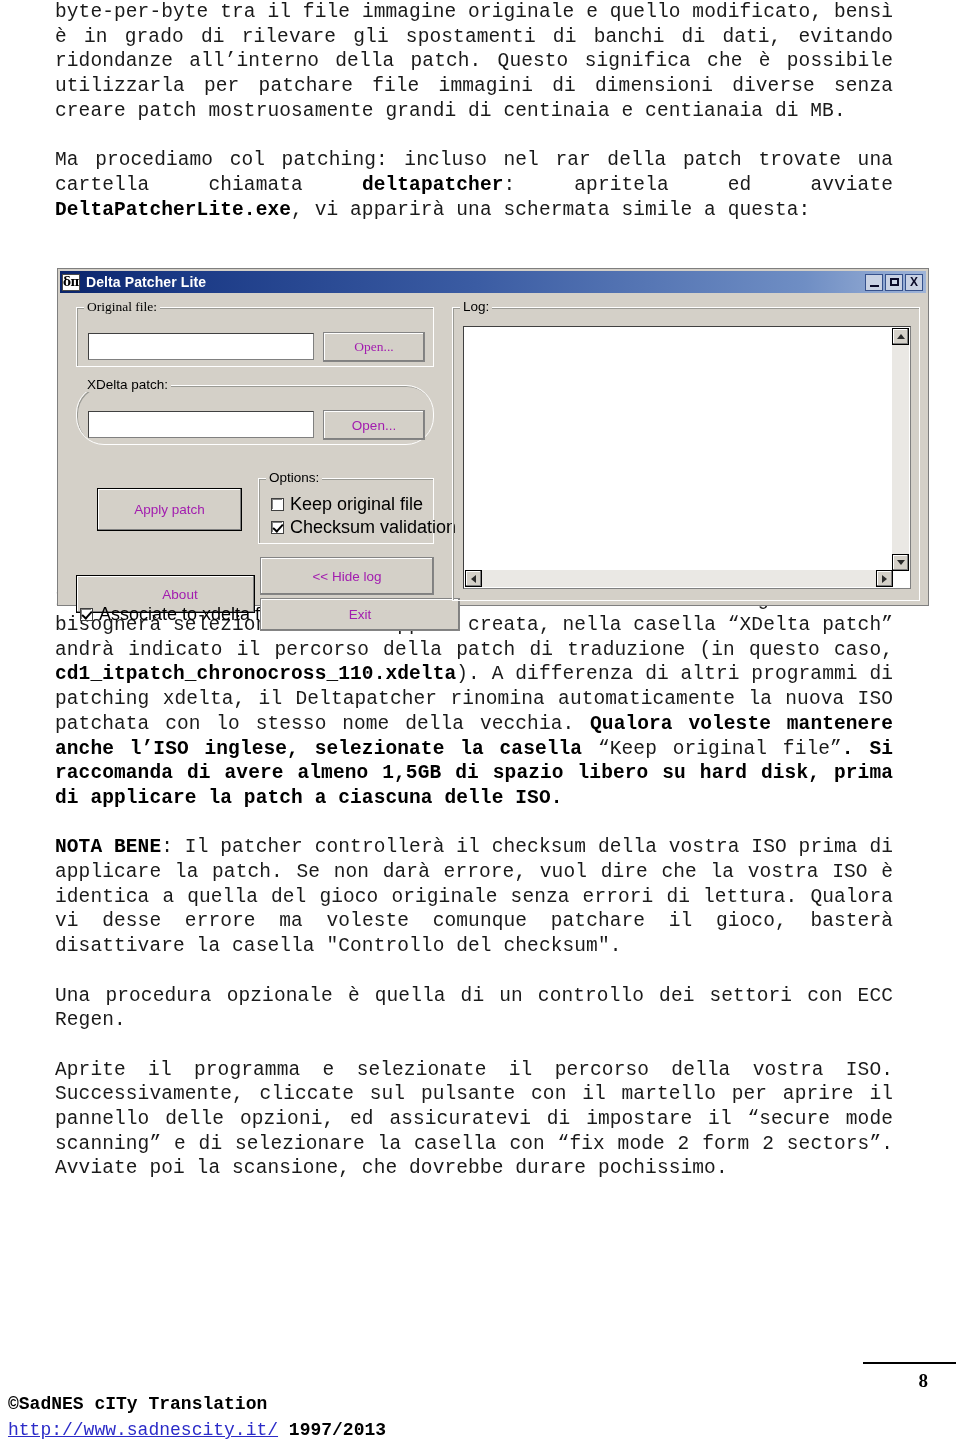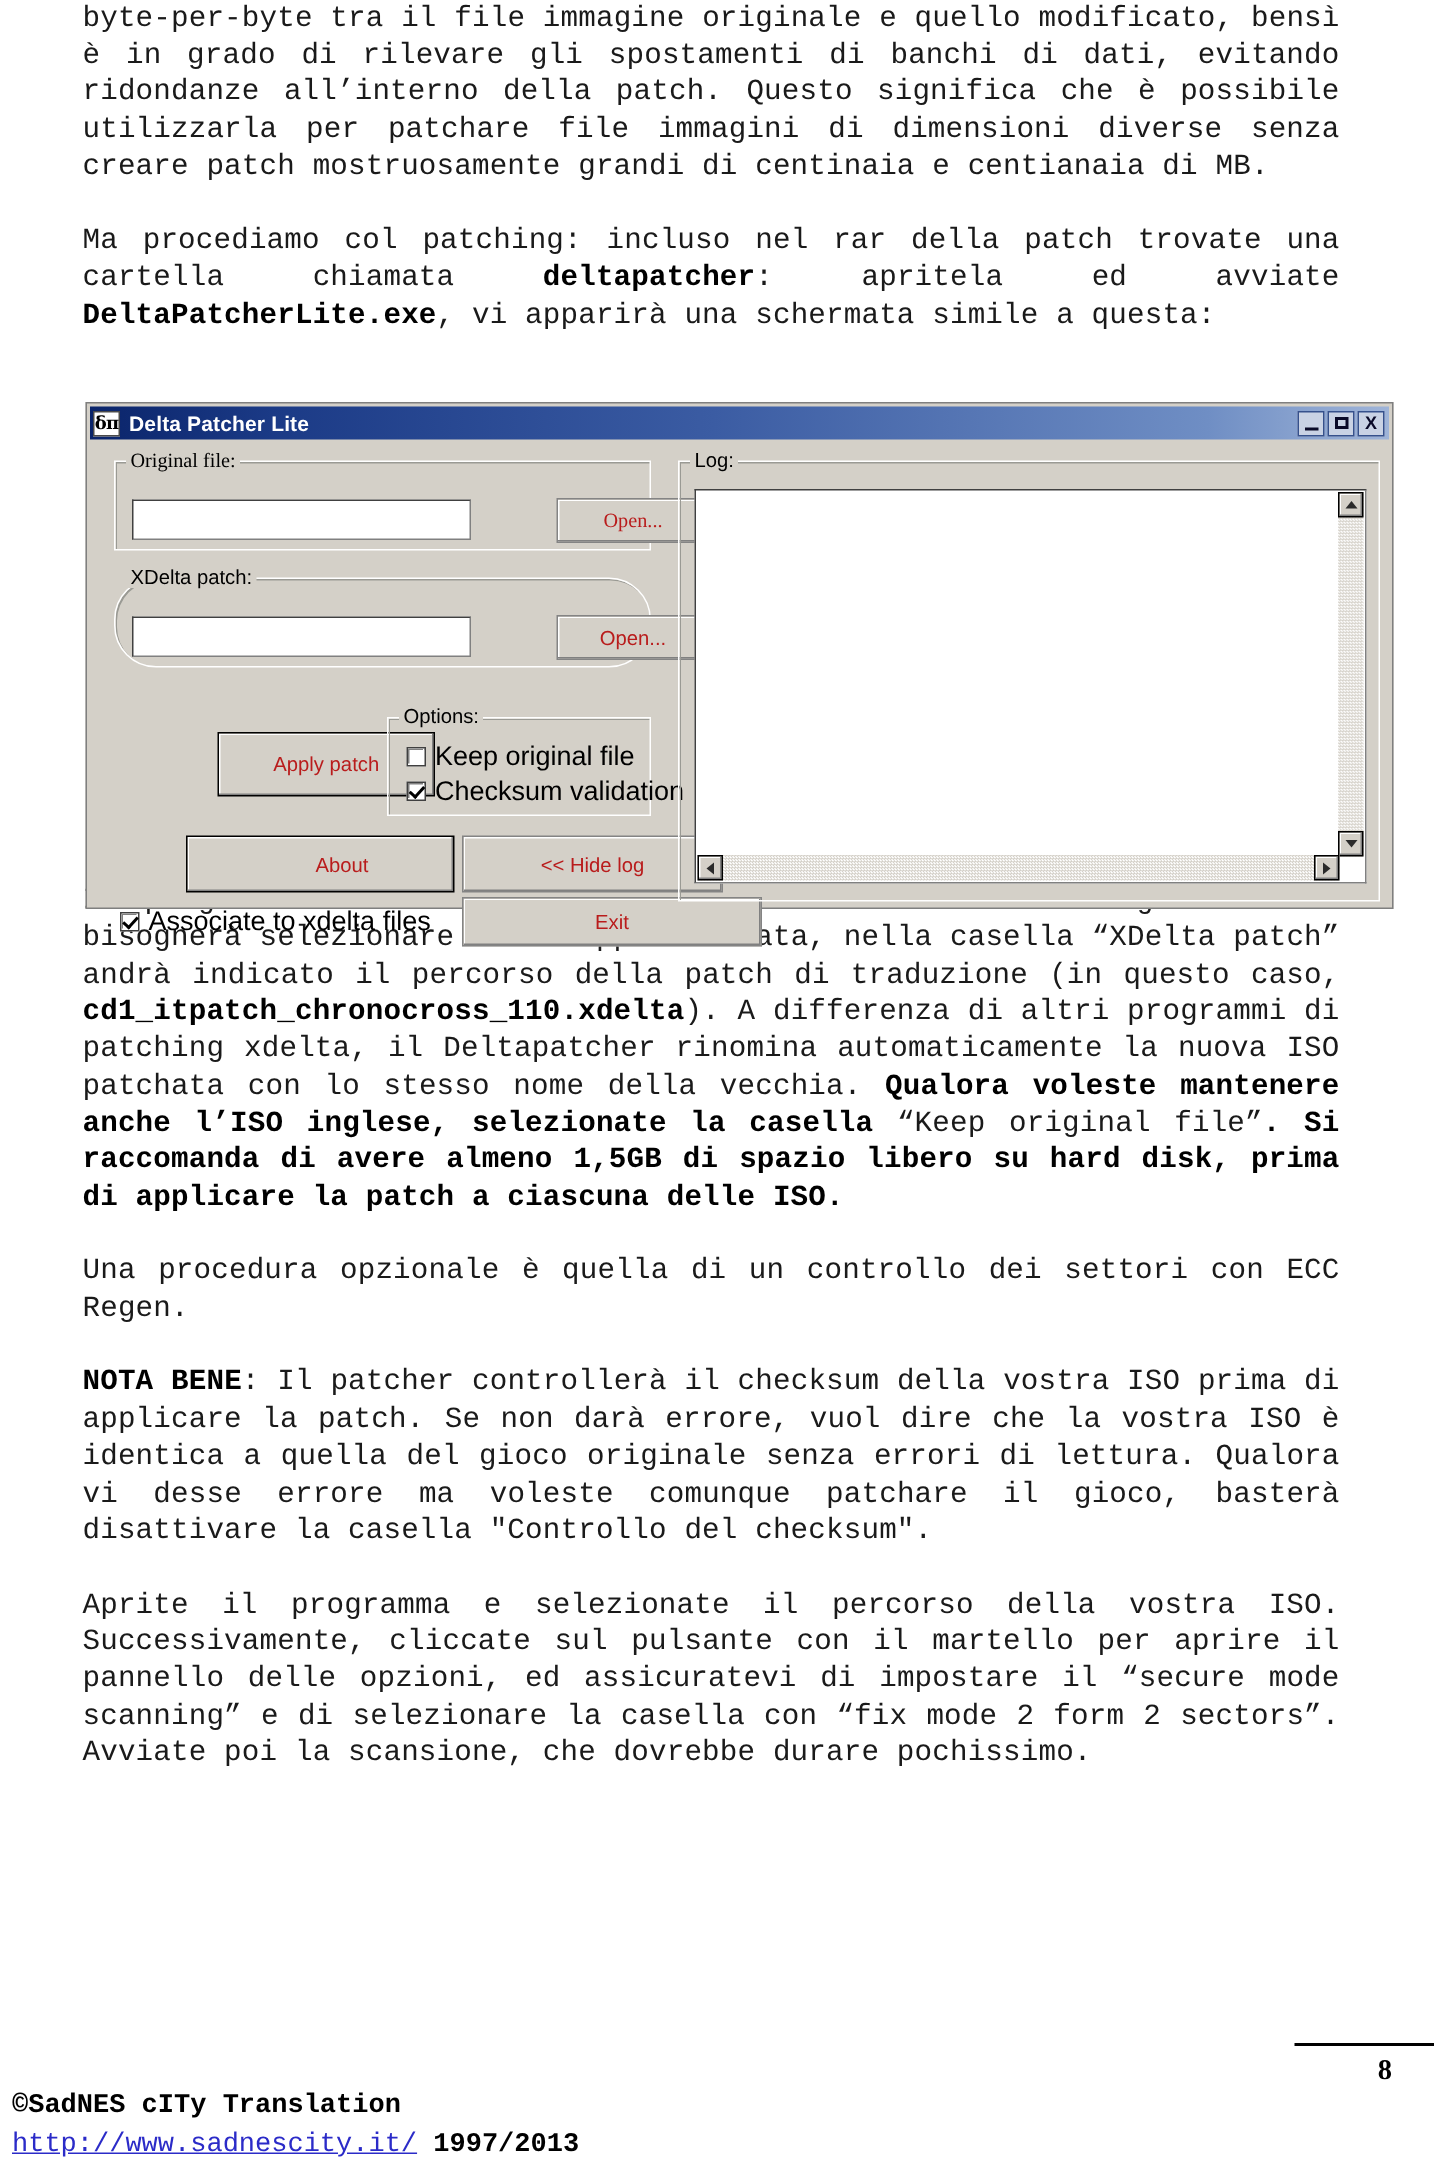--- a/index.html
+++ b/index.html
@@ -145,24 +145,23 @@
   .btn {
     position: absolute;
     background: #d4d0c8;
     border: 1px solid #000000;
     box-shadow: inset -1px -1px 0 #808080, inset 1px 1px 0 #ffffff;
     box-sizing: border-box;
     display: flex;
     align-items: center;
     justify-content: center;
     font-size: 13.5px;
-    color: #b91c1c;
+    color: #a21caf;
     white-space: nowrap;
     cursor: default;
-    margin-left: 48px;
   }
   .btn.plain {
     border: 1px solid #848484;
     box-shadow: inset -1px -1px 0 #808080, inset 1px 1px 0 #ffffff;
   }
   .cb-row {
     position: absolute;
     display: flex;
     align-items: center;
     font-size: 18px;
@@ -263,22 +262,22 @@
 </head>
 <body>
 
 <div class="page">
 
   <div class="body-col">
     <p class="para" id="p1"><span>byte-per-byte tra il file immagine originale e quello modificato, bensì è in grado di rilevare gli spostamenti di banchi di dati, evitando ridondanze all’interno della patch. Questo significa che è possibile utilizzarla per patchare file immagini di dimensioni diverse senza creare patch mostruosamente grandi di centinaia e centianaia di MB.</span></p>
     <p class="para gap" id="p2"><span>Ma procediamo col patching: incluso nel rar della patch trovate una cartella chiamata </span><b>deltapatcher</b><span>: apritela ed avviate </span><b>DeltaPatcherLite.exe</b><span>, vi apparirà una schermata simile a questa:</span></p>
     <div style="height:366px"></div>
     <p class="para" id="p3"><span>Il programma è decisamente intuitivo. Mella casella “Original File” bisognerà selezionare l’ISO appena creata, nella casella “XDelta patch” andrà indicato il percorso della patch di traduzione (in questo caso, </span><b>cd1_itpatch_chronocross_110.xdelta</b><span>). A differenza di altri programmi di patching xdelta, il Deltapatcher rinomina automaticamente la nuova ISO patchata con lo stesso nome della vecchia. </span><b>Qualora voleste mantenere anche l’ISO inglese, selezionate la casella </b><span>“Keep original file”</span><b>. Si raccomanda di avere almeno 1,5GB di spazio libero su hard disk, prima di applicare la patch a ciascuna delle ISO.</b></p>
+    <p class="para gap" id="p4"><b>NOTA BENE</b><span>: Il patcher controllerà il checksum della vostra ISO prima di applicare la patch. Se non darà errore, vuol dire che la vostra ISO è identica a quella del gioco originale senza errori di lettura. Qualora vi desse errore ma voleste comunque patchare il gioco, basterà disattivare la casella "Controllo del checksum".</span></p>
     <p class="para gap" id="p5"><span>Una procedura opzionale è quella di un controllo dei settori con ECC Regen.</span></p>
-    <p class="para gap" id="p4"><b>NOTA BENE</b><span>: Il patcher controllerà il checksum della vostra ISO prima di applicare la patch. Se non darà errore, vuol dire che la vostra ISO è identica a quella del gioco originale senza errori di lettura. Qualora vi desse errore ma voleste comunque patchare il gioco, basterà disattivare la casella "Controllo del checksum".</span></p>
     <p class="para gap" id="p6"><span>Aprite il programma e selezionate il percorso della vostra ISO. Successivamente, cliccate sul pulsante con il martello per aprire il pannello delle opzioni, ed assicuratevi di impostare il “secure mode scanning” e di selezionare la casella con “fix mode 2 form 2 sectors”. Avviate poi la scansione, che dovrebbe durare pochissimo.</span></p>
   </div>
 
   <div class="app-window">
 
     <div class="titlebar">
       <div class="tb-icon">δπ</div>
       <div class="tb-title">Delta Patcher Lite</div>
       <div class="tb-buttons">
         <div class="tb-btn">
@@ -312,21 +311,21 @@
         <div class="cb-row" style="left:12px; top:15px;">
           <span class="cbox"></span>
           <span>Keep original file</span>
         </div>
         <div class="cb-row" style="left:12px; top:38px;">
           <span class="cbox checked"></span>
           <span>Checksum validation</span>
         </div>
       </div>
 
-      <div class="btn" style="left:14px; top:262px; width:179px; height:38px;padding-left:29px;">About</div>
+      <div class="btn" style="left:14px; top:280px; width:179px; height:38px;padding-left:29px;">About</div>
       <div class="btn plain" style="left:198px; top:262px; width:174px; height:38px;">&lt;&lt; Hide log</div>
 
       <div class="cb-row" style="left:18px; top:309px;">
         <span class="cbox checked"></span>
         <span>Associate to xdelta files</span>
       </div>
       <div class="btn plain" style="left:198px; top:303px; width:200px; height:33px;">Exit</div>
 
       <div class="group" style="left:390px; top:12px; width:468px; height:294px;">
         <span class="legend">Log:</span>

